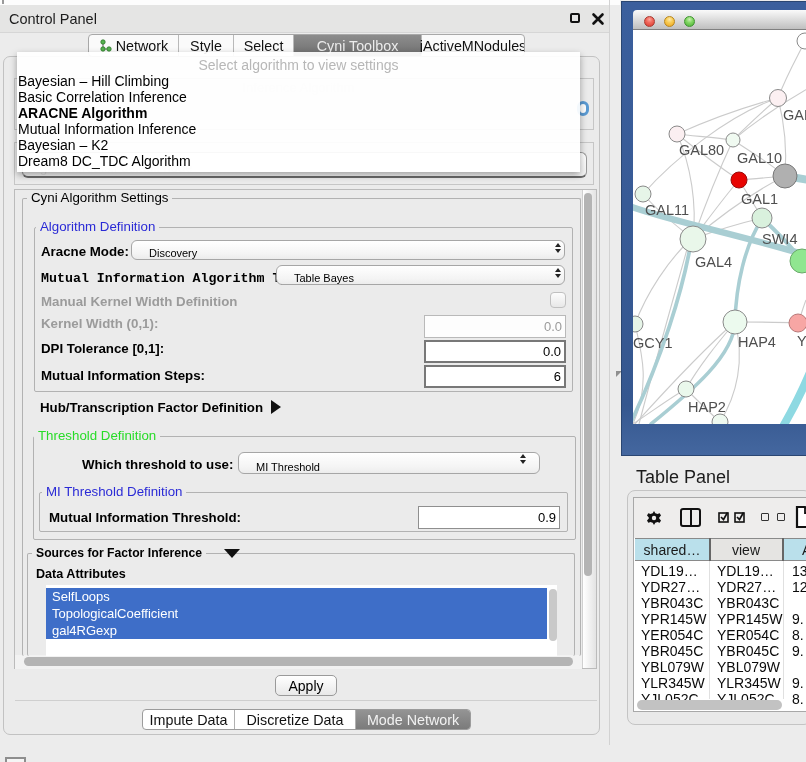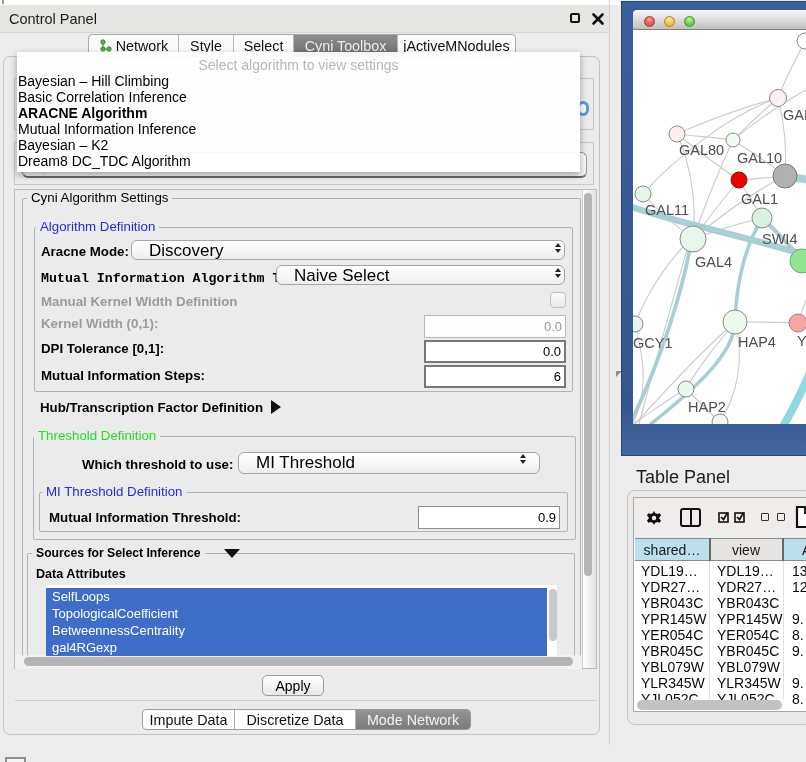--- a/index.html
+++ b/index.html
@@ -30,33 +30,33 @@
 #scrollpane { left:14px; top:189px; width:583px; height:480px; background:#ebebeb; border:1px solid #bbbbbb; }
 #vsb-track { left:582px; top:190px; width:14px; height:478px; background:linear-gradient(90deg,#ffffff,#e3e3e3); border-left:1px solid #d0d0d0; }
 #vsb-thumb { left:584px; top:193px; width:8px; height:383px; background:#b4b4b4; border-radius:4px; }
 #hsb-track { left:15px; top:655px; width:567px; height:14px; background:#f2f2f2; }
 #hsb-thumb { left:24px; top:657px; width:549px; height:9px; background:#b4b4b4; border-radius:4.5px; }
 
 .gbox { border:1px solid #b2b2b2; border-radius:2px; }
 .gtitle { position:absolute; background:#ebebeb; padding:0 4px; font-size:13.3px; line-height:14px; }
 label.fl { position:absolute; font-size:13.3px; font-weight:bold; color:#000; }
 label.dis { color:#9b9b9b; }
-.combo { position:absolute; background:linear-gradient(#ffffff,#f4f4f4 70%,#ececec); border:1px solid #a6a6a6; border-radius:6px; font-size:17px; color:#000; display:flex; align-items:flex-start; }
+.combo { position:absolute; background:linear-gradient(#ffffff,#f4f4f4 70%,#ececec); border:1px solid #a6a6a6; border-radius:6px; font-size:11px; color:#000; display:flex; align-items:flex-end; }
 .combo .txt { padding-left:17px; }
 .arrows { position:absolute; width:9px; }
 .arrows .up { width:0; height:0; border-left:3px solid transparent; border-right:3px solid transparent; border-bottom:4.5px solid #222; margin:0 auto 2px; }
 .arrows .dn { width:0; height:0; border-left:3px solid transparent; border-right:3px solid transparent; border-top:4.5px solid #222; margin:0 auto; }
 .tf { position:absolute; background:#fff; border:2px solid #787878; font-size:13px; text-align:right; padding-right:3px; color:#000; display:flex; align-items:center; justify-content:flex-end; }
 .tf.dis { background:#fdfdfd; border:1px solid #b9b9b9; color:#9b9b9b; }
 
 #datalist { left:46px; top:585px; width:511px; height:71px; background:#fff; overflow:hidden; }
 #datalist .sel { background:#3e6ec8; color:#fff; font-size:13px; height:17px; line-height:17px; padding-left:6px; }
 #listsb { left:549px; top:589px; width:8px; height:52px; background:#c9c9c9; border-radius:4px; }
 
-#applybtn { left:262px; top:675px; width:62px; height:21px; background:linear-gradient(#ffffff,#e8e8e8); border:1px solid #9a9a9a; border-radius:5px; font-size:14px; display:flex; align-items:center; justify-content:center; }
+#applybtn { left:275px; top:675px; width:62px; height:21px; background:linear-gradient(#ffffff,#e8e8e8); border:1px solid #9a9a9a; border-radius:5px; font-size:14px; display:flex; align-items:center; justify-content:center; }
 #btabs { left:142px; top:709px; height:21px; display:flex; border:1px solid #9c9c9c; border-radius:4px; background:#fff; overflow:hidden; }
 #btabs .tab { display:flex; align-items:center; justify-content:center; font-size:14.3px; color:#111; border-right:1px solid #b0b0b0; height:100%; }
 #btabs .tab:last-child { border-right:none; }
 #btabs .sel { background:linear-gradient(#949494,#7b7b7b); color:#f2f2f2; }
 #miniicon { left:5px; top:757px; width:21px; height:10px; border:2px solid #8e8e8e; background:#f5f5f5; }
 
 #netwin { left:622px; top:2px; width:190px; height:453px; background:linear-gradient(#3b5f9d 0%,#35578f 89%,#44679f 100%); outline:1px solid #2a4672; }
 #nettitle { left:633px; top:10px; width:179px; height:20px; background:linear-gradient(#fafafa,#bfbfbf); border-bottom:1px solid #808080; border-top-left-radius:4px; }
 .tl { position:absolute; top:16px; width:11px; height:11px; border-radius:50%; }
 #netcanvas { left:633px; top:30px; width:173px; height:394px; background:#fff; overflow:hidden; }
@@ -90,22 +90,22 @@
   <div class="tab" style="width:90px;">
     <svg width="13" height="13" viewBox="0 0 13 13" style="margin-right:4px;">
       <line x1="4" y1="3" x2="4" y2="10" stroke="#777" stroke-width="1.2"></line>
       <line x1="4" y1="10" x2="9" y2="10" stroke="#777" stroke-width="1.2"></line>
       <circle cx="4" cy="3" r="2.2" fill="#55b24e" stroke="#2d7729" stroke-width="0.8"></circle>
       <circle cx="4" cy="10" r="2.2" fill="#55b24e" stroke="#2d7729" stroke-width="0.8"></circle>
       <circle cx="10" cy="10" r="2.2" fill="#55b24e" stroke="#2d7729" stroke-width="0.8"></circle>
     </svg>Network</div>
   <div class="tab" style="width:55px;">Style</div>
   <div class="tab" style="width:60px;">Select</div>
-  <div class="tab sel" style="width:104px;">Cyni Toolbox</div>
-  <div class="tab" style="width:117px;">jActiveMNodules</div>
+  <div class="tab sel" style="width:128px;">Cyni Toolbox</div>
+  <div class="tab" style="width:102px;">jActiveMNodules</div>
 </div>
 
 <div class="abs" style="left:17px;top:80px;width:563px;font-size:13px;color:rgba(60,60,60,0.10);text-align:center;">Inference Algorithm</div>
 <div class="abs" style="left:40px;top:160px;width:400px;font-size:13px;color:rgba(60,60,60,0.10);">gal-filtered.sif default node</div>
 <div class="abs" id="popup">
   <div class="hint">Select algorithm to view settings</div>
   <div class="it">Bayesian – Hill Climbing</div>
   <div class="it">Basic Correlation Inference</div>
   <div class="it b">ARACNE Algorithm</div>
   <div class="it">Mutual Information Inference</div>
@@ -126,21 +126,21 @@
 <label class="fl" style="left:41px;top:244px;">Aracne Mode:</label>
 <div class="combo" style="left:131px;top:240px;width:434px;height:20px;">
     <span class="txt">Discovery</span>
   </div>
 <div class="arrows" style="left:553px;top:243px;">
     <div class="up"></div>
     <div class="dn"></div>
   </div>
 <label class="fl" style="left:41px;top:271px;font-family:Liberation Mono, monospace;">Mutual Information Algorithm Type:</label>
 <div class="combo" style="left:276px;top:265px;width:289px;height:20px;">
-    <span class="txt">Naive Select</span>
+    <span class="txt">Table Bayes</span>
   </div>
 <div class="arrows" style="left:553px;top:268px;">
     <div class="up"></div>
     <div class="dn"></div>
   </div>
 <label class="fl dis" style="left:41px;top:294px;">Manual Kernel Width Definition</label>
 <div class="abs" style="left:550px;top:292px;width:16px;height:16px;background:linear-gradient(#fdfdfd,#e8e8e8);border:1px solid #c0c0c0;border-radius:4px;"></div>
 <label class="fl dis" style="left:41px;top:316px;">Kernel Width (0,1):</label>
 <div class="tf dis" style="left:424px;top:315px;width:142px;height:23px;">0.0</div>
 <label class="fl" style="left:41px;top:341px;">DPI Tolerance [0,1]:</label>
@@ -157,28 +157,27 @@
   </div>
 <div class="arrows" style="left:518px;top:454px;">
     <div class="up"></div>
     <div class="dn"></div>
   </div>
 <div class="abs gbox" style="left:39px;top:492px;width:529px;height:40px;"></div>
 <span class="gtitle" style="left:42px;top:485px;color:#2a2ad6;">MI Threshold Definition</span>
 <label class="fl" style="left:49px;top:510px;">Mutual Information Threshold:</label>
 <div class="tf" style="left:418px;top:506px;width:142px;height:23px;border-width:1.5px;border-color:#8f8f8f;">0.9</div>
 <div class="abs gbox" style="left:27px;top:553px;width:548px;height:103px;border-bottom:none;"></div>
-<span class="gtitle" style="left:32px;top:546px;color:#000;font-weight:bold;font-size:12.2px;">Sources for Select Inference</span>
+<span class="gtitle" style="left:32px;top:546px;color:#000;font-weight:bold;font-size:12.2px;">Sources for Factor Inference</span>
 <div class="abs" style="left:224px;top:549px;width:0;height:0;border-left:8px solid transparent;border-right:8px solid transparent;border-top:9px solid #111;"></div>
 <label class="fl" style="left:36px;top:567px;font-size:12.6px;">Data Attributes</label>
 <div class="abs" id="datalist">
   <div style="height:3px;background:#fff;"></div>
   <div class="sel" style="width:501px;">SelfLoops</div>
   <div class="sel" style="width:501px;">TopologicalCoefficient</div>
-  <div class="sel" style="width:501px;">BetweennessCentrality</div>
   <div class="sel" style="width:501px;">gal4RGexp</div>
 </div>
 <div class="abs" id="listsb"></div>
 <div class="abs" style="left:15px;top:700px;width:582px;height:1px;background:#cfcfcf;"></div>
 <div class="abs" id="applybtn">Apply</div>
 <div class="abs" id="btabs">
   <div class="tab" style="width:92px;">Impute Data</div>
   <div class="tab" style="width:121px;">Discretize Data</div>
   <div class="tab sel" style="width:114px;">Mode Network</div>
 </div>

